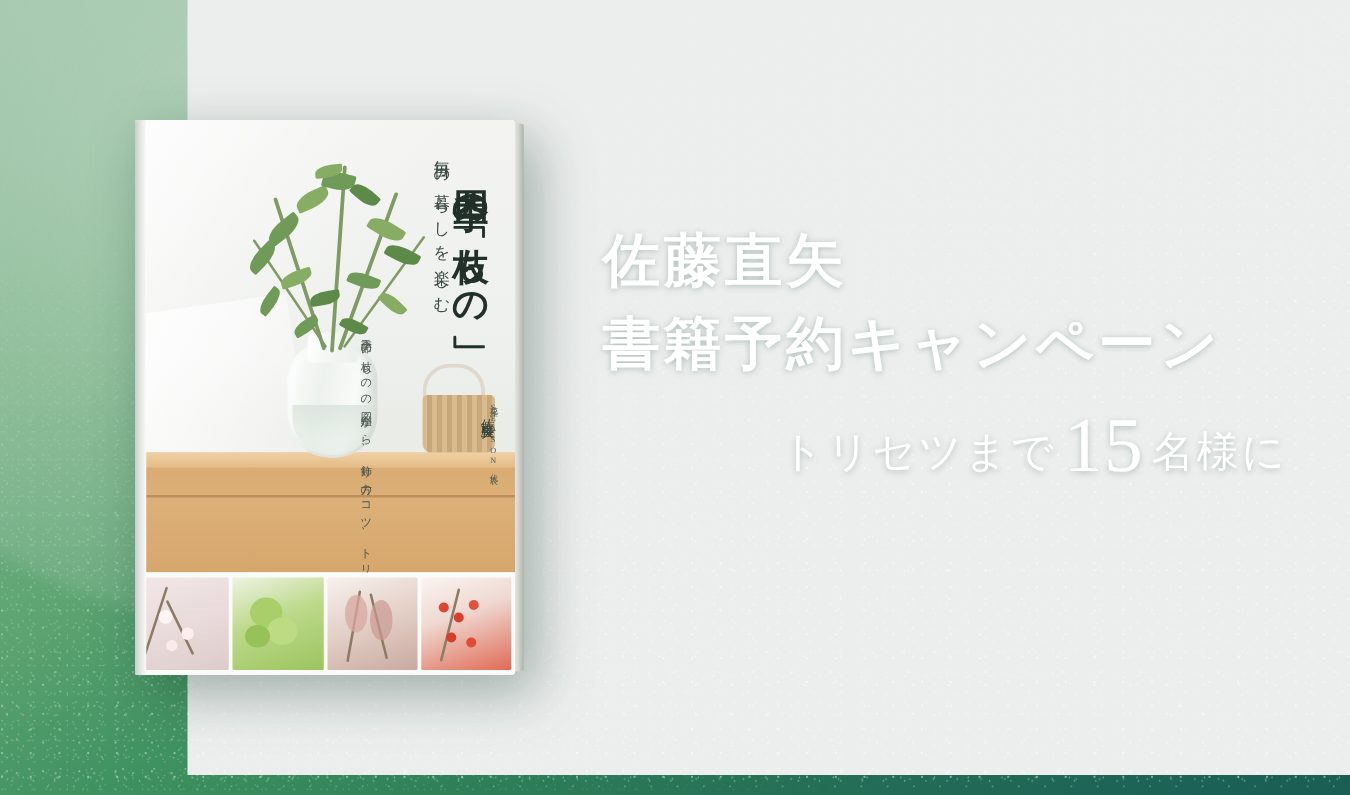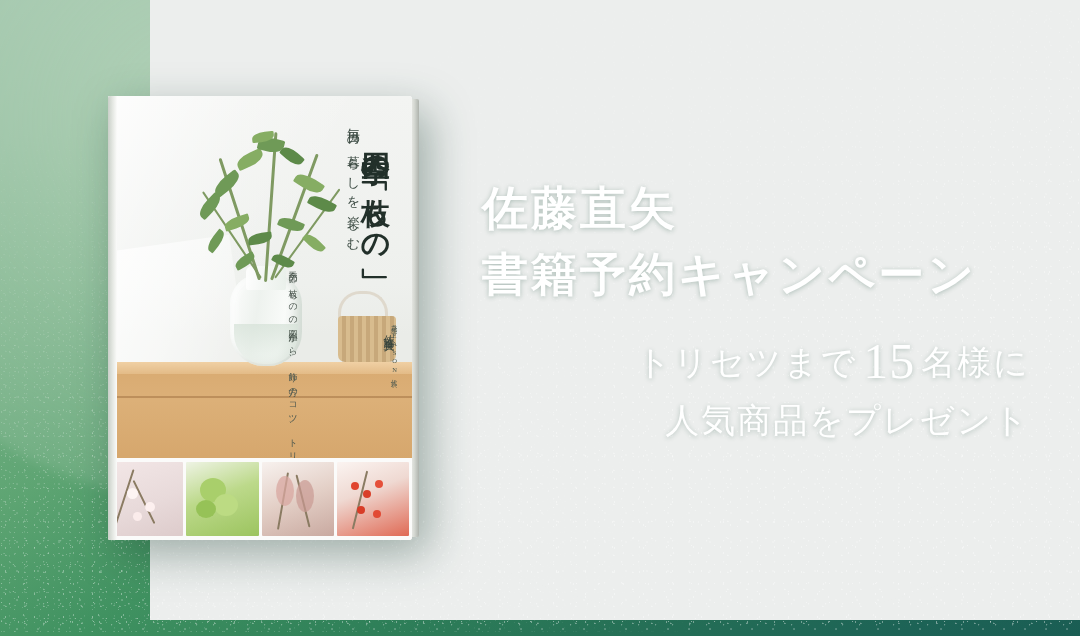--- a/index.html
+++ b/index.html
@@ -226,21 +226,21 @@
   .headline .l2{display:block;}
   .sub{
     margin-top:26px;text-align:right;padding-right:8px;
   }
   .sub-line{
     display:block;font-size:34px;line-height:58px;letter-spacing:2px;font-weight:400;
     text-shadow:0 1px 5px rgba(28,75,56,.28);
     white-space:nowrap;
   }
   .num{
-    font-size:50px;line-height:0;letter-spacing:1px;font-weight:400;
+    font-size:62px;line-height:0;letter-spacing:1px;font-weight:400;
     vertical-align:-4px;padding:0 6px;
   }
 </style>
 </head>
 <body>
 
 <div class="banner">
 
   <div class="bg-base"></div>
   <div class="bg-wash"></div>
@@ -334,17 +334,16 @@
 
   <div class="copy">
     <h1 class="headline">
       <span>佐藤直矢</span>
       <span class="l2">書籍予約キャンペーン</span>
     </h1>
     <div class="sub">
       <span class="sub-line">
         <span>トリセツまで</span><span class="num">15</span><span>名様に</span>
       </span>
-      <span class="sub-line">人気商品をプレゼント</span>
     </div>
   </div>
 
 </div>
 
 </body></html>

